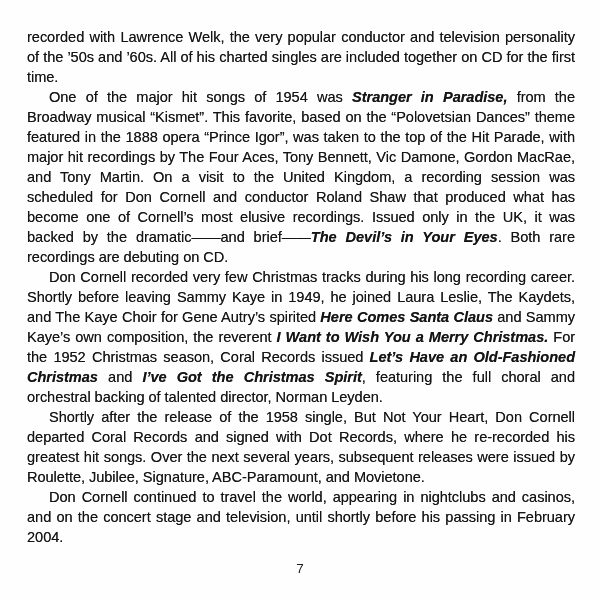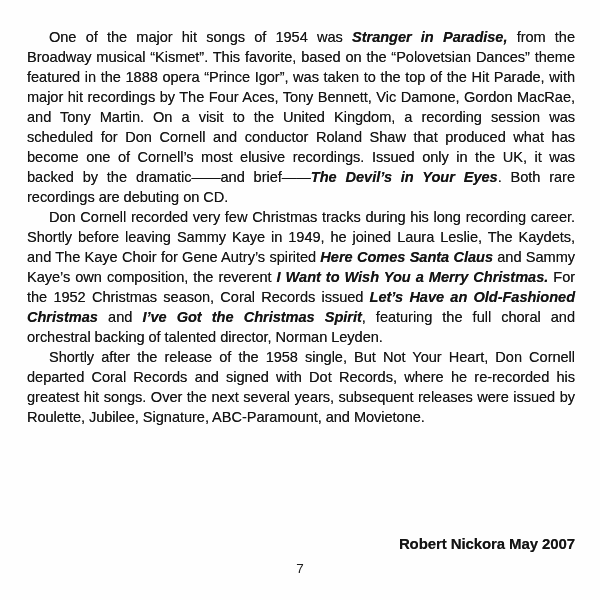--- a/index.html
+++ b/index.html
@@ -64,19 +64,20 @@
     line-height: 18px;
     font-weight: 400;
     color: #1c1c1c;
   }
 </style>
 </head>
 <body>
 
 <div class="page">
   <div class="text-block">
+      <p class="para"><span class="seg-normal">recorded with Lawrence Welk, the very popular conductor and television personality of the ’50s and ’60s. All of his charted singles are included together on CD for the first time.</span></p>
       <p class="para indent"><span class="seg-normal">One of the major hit songs of 1954 was </span><span class="seg-bolditalic">Stranger in Paradise,</span><span class="seg-normal"> from the Broadway musical “Kismet”. This favorite, based on the “Polovetsian Dances” theme featured in the 1888 opera “Prince Igor”, was taken to the top of the Hit Parade, with major hit recordings by The Four Aces, Tony Bennett, Vic Damone, Gordon MacRae, and Tony Martin. On a visit to the United Kingdom, a recording session was scheduled for Don Cornell and conductor Roland Shaw that produced what has become one of Cornell’s most elusive recordings. Issued only in the UK, it was backed by the dramatic——and brief——</span><span class="seg-bolditalic">The Devil’s in Your Eyes</span><span class="seg-normal">. Both rare recordings are debuting on CD.</span></p>
       <p class="para indent"><span class="seg-normal">Don Cornell recorded very few Christmas tracks during his long recording career. Shortly before leaving Sammy Kaye in 1949, he joined Laura Leslie, The Kaydets, and The Kaye Choir for Gene Autry’s spirited </span><span class="seg-bolditalic">Here Comes Santa Claus</span><span class="seg-normal"> and Sammy Kaye’s own composition, the reverent </span><span class="seg-bolditalic">I Want to Wish You a Merry Christmas.</span><span class="seg-normal"> For the 1952 Christmas season, Coral Records issued </span><span class="seg-bolditalic">Let’s Have an Old-Fashioned Christmas</span><span class="seg-normal"> and </span><span class="seg-bolditalic">I’ve Got the Christmas Spirit</span><span class="seg-normal">, featuring the full choral and orchestral backing of talented director, Norman Leyden.</span></p>
       <p class="para indent"><span class="seg-normal">Shortly after the release of the 1958 single, </span><span class="seg-italic">But Not Your Heart</span><span class="seg-normal">, Don Cornell departed Coral Records and signed with Dot Records, where he re-recorded his greatest hit songs. Over the next several years, subsequent releases were issued by Roulette, Jubilee, Signature, ABC-Paramount, and Movietone.</span></p>
+      <p class="para indent"><span class="seg-normal">Don Cornell continued to travel the world, appearing in nightclubs and casinos, and on the concert stage and television, until shortly before his passing in February 2004.</span></p>
     </div>
-  <div class="signature">Robert Nickora May 2007</div>
   <div class="page-number">7</div>
 </div>
 
 </body></html>

